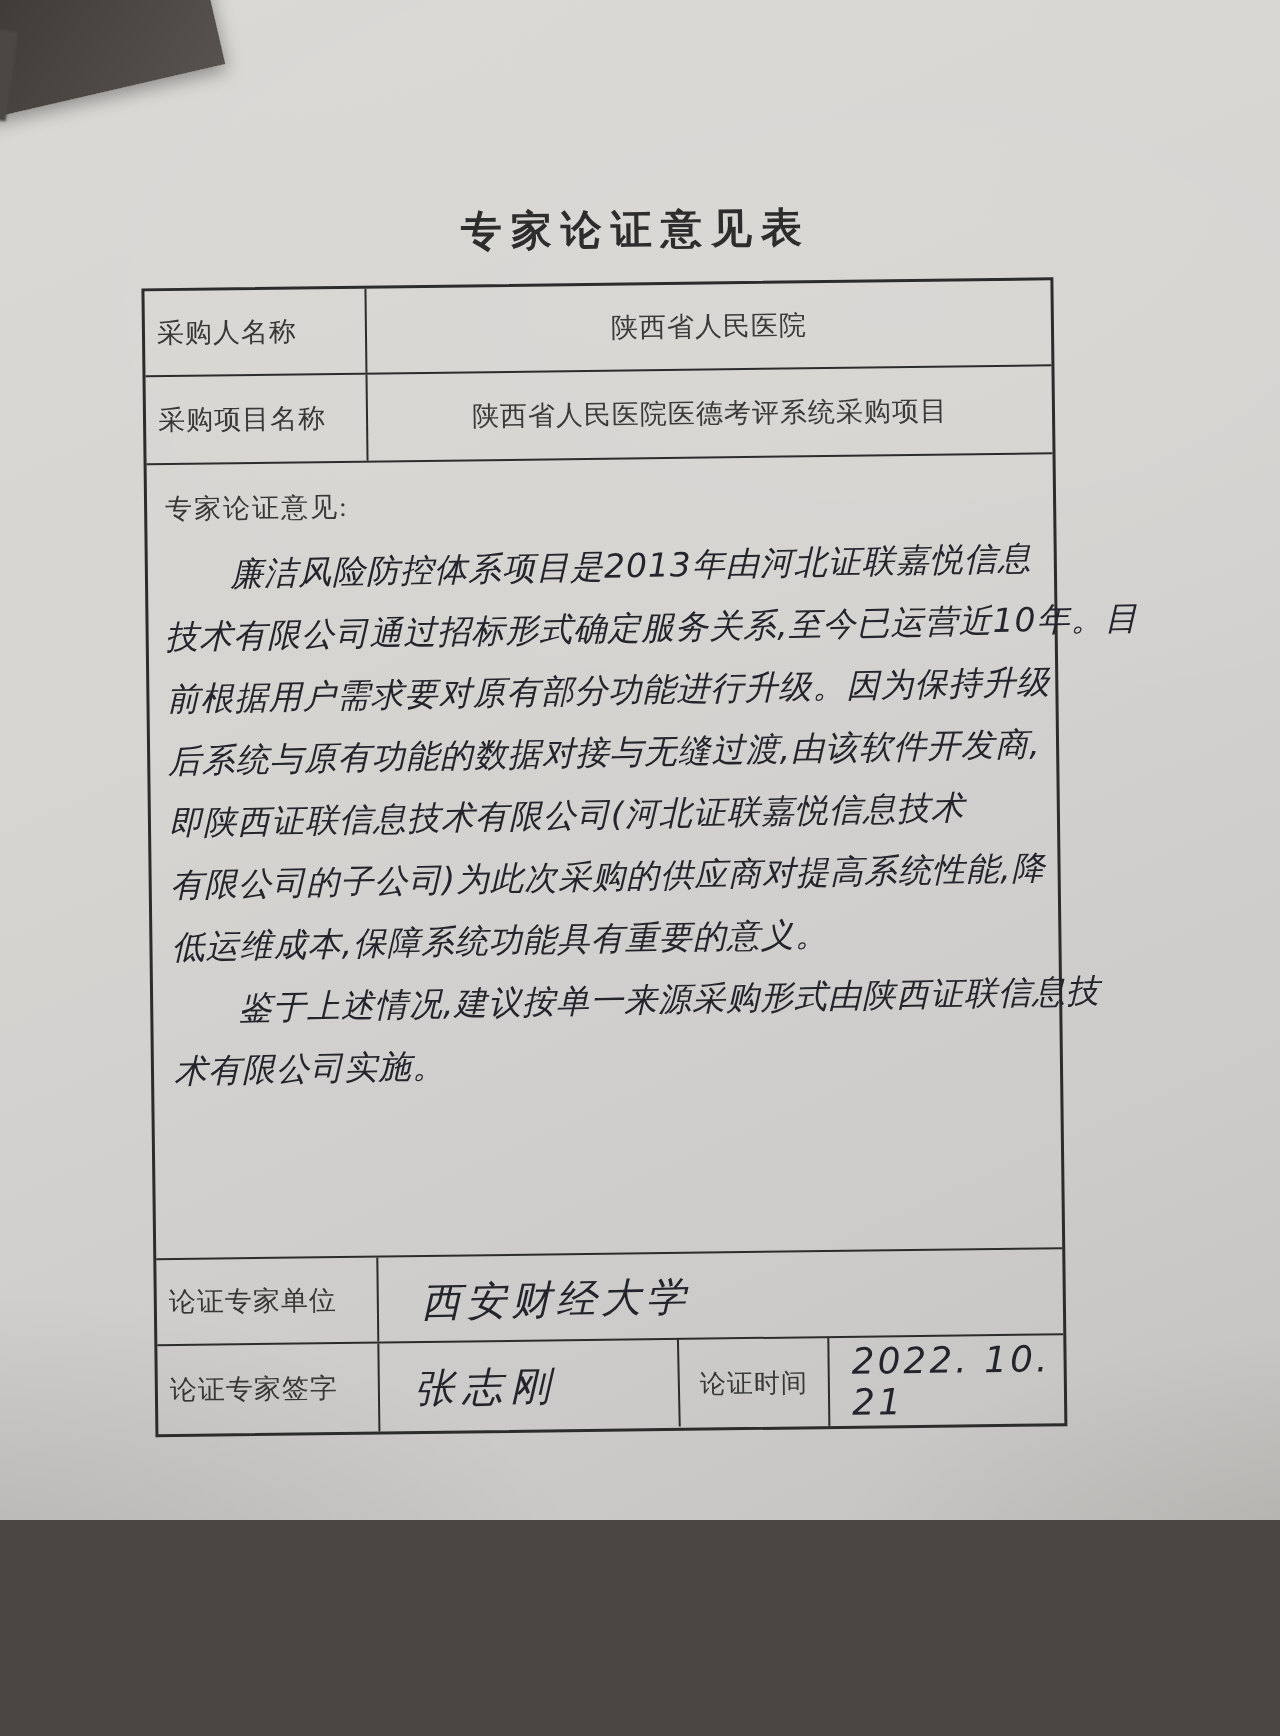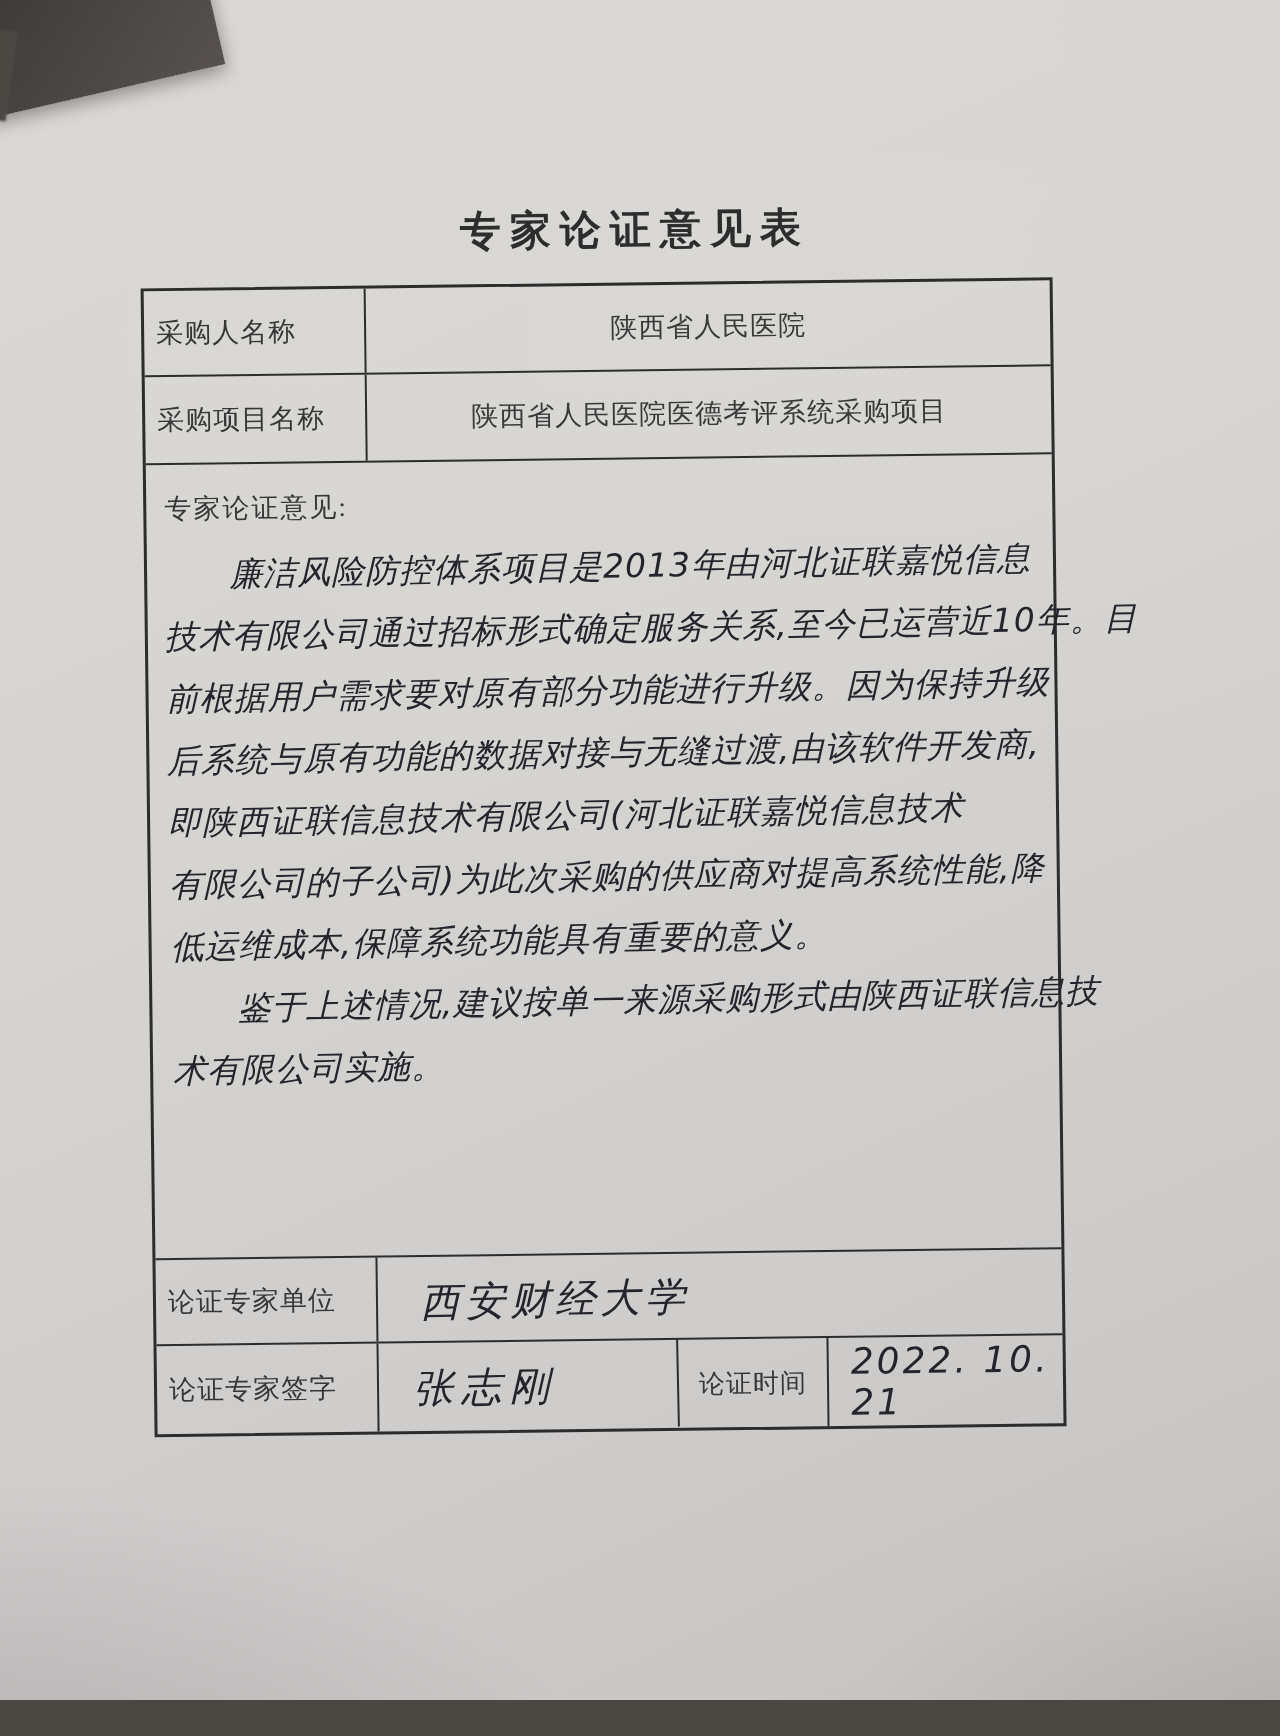--- a/index.html
+++ b/index.html
@@ -1,17 +1,17 @@
 <!DOCTYPE html>
 <html><head>
 <meta charset="utf-8">
 <style>
   html,body{margin:0;padding:0;background:#4a4642;}
   .photo{
-    position:relative;width:1280px;height:1700px;overflow:hidden;
+    position:relative;width:1280px;height:1520px;overflow:hidden;
     font-family:"Liberation Serif",serif;
     background:
       radial-gradient(1100px 520px at -6% 106%, rgba(0,0,0,0.13), transparent 62%),
       radial-gradient(900px 420px at 106% 104%, rgba(0,0,0,0.10), transparent 60%),
       radial-gradient(1400px 700px at 70% 20%, rgba(255,255,255,0.06), transparent 70%),
       linear-gradient(156deg,#dbd9d6 0%,#d6d4d1 42%,#cecccb 75%,#c5c3c0 100%);
   }
   
   .desk-corner{
     position:absolute;top:-70px;left:-90px;width:300px;height:170px;

